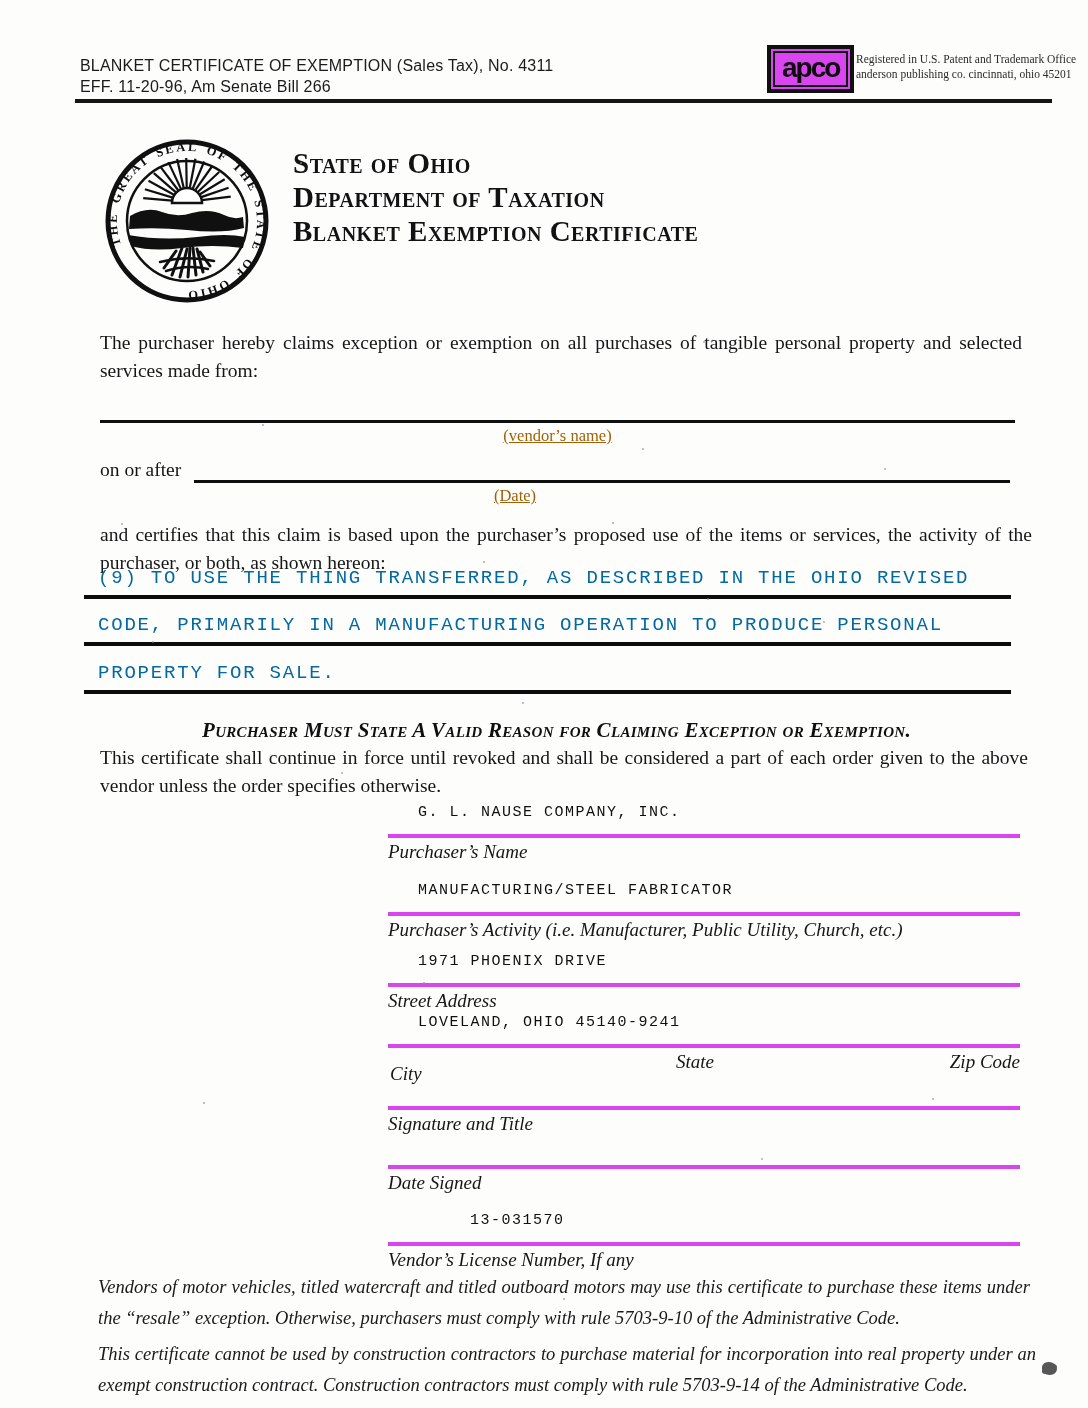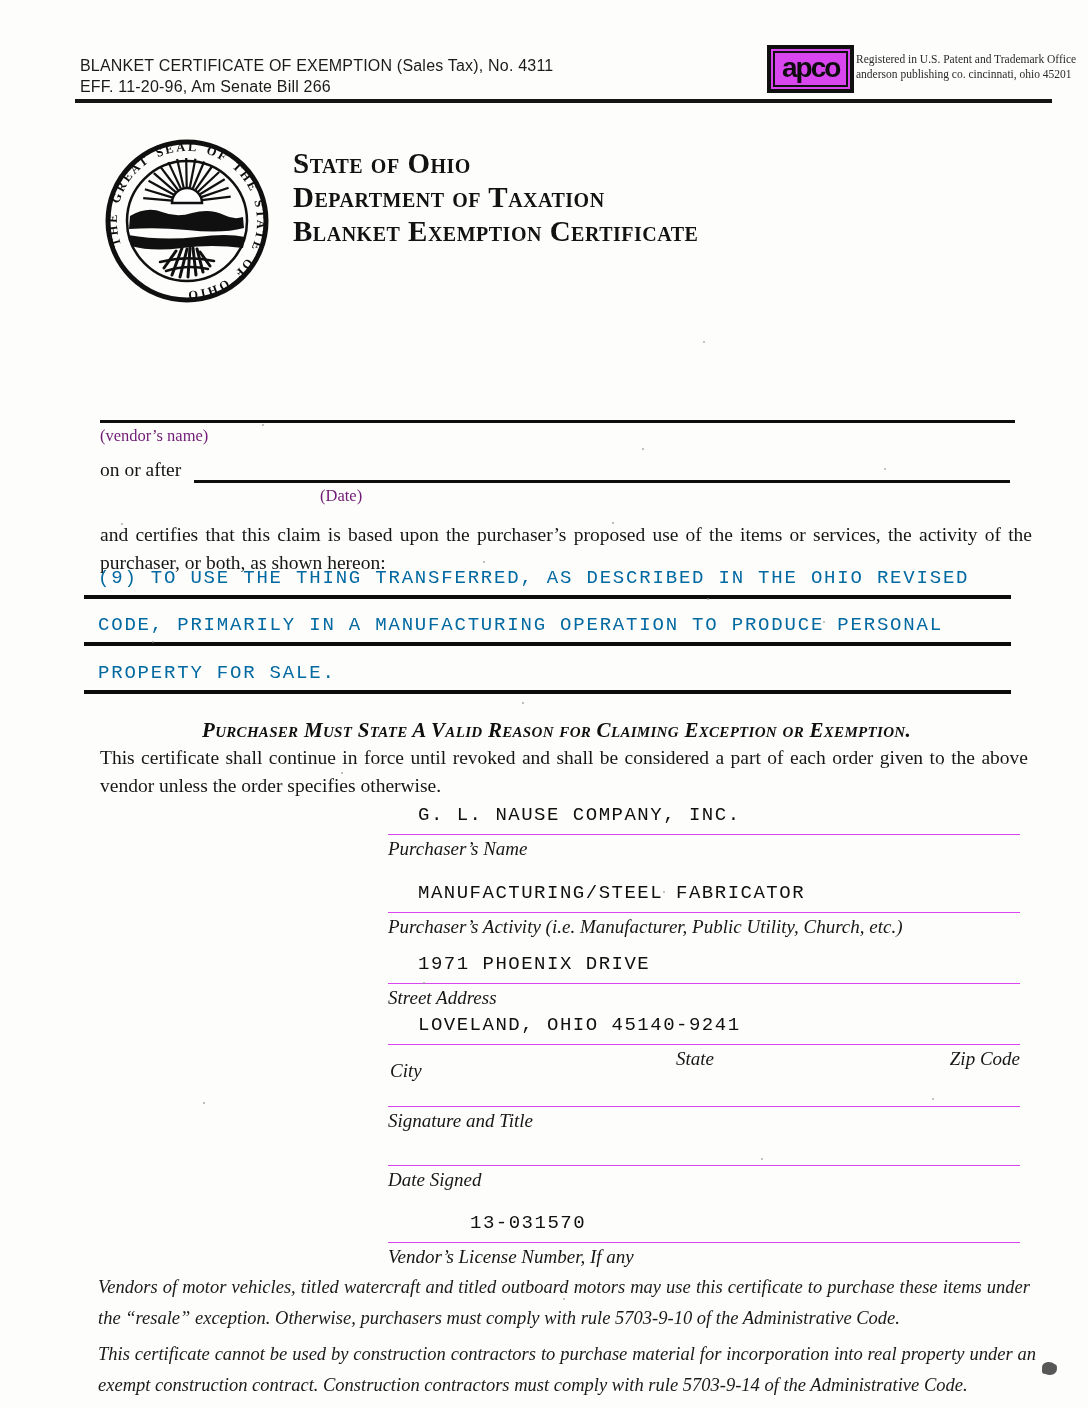--- a/index.html
+++ b/index.html
@@ -29,41 +29,41 @@
     font-size:29px;line-height:34px;letter-spacing:.5px;color:#121212;}
 
   
   .para{font-size:19.5px;line-height:27.5px;text-align:justify;color:#161616;}
   .p-intro{left:100px;top:329px;width:922px;}
   .p-cert{left:100px;top:521px;width:932px;}
   .p-cont{left:100px;top:744px;width:928px;}
 
   
   .vendor-line{left:100px;top:394px;width:915px;height:26px;border-bottom:3.5px solid #0e0e0e;}
-  .caption{font-size:16.5px;color:#701a75;text-align:left;}
+  .caption{font-size:16.5px;color:#a16207;text-align:center;text-decoration:underline;}
   .vendor-cap{left:100px;top:426px;width:915px;}
   .onafter{left:100px;top:459px;font-size:19.5px;}
   .date-line{left:194px;top:452px;width:816px;height:28px;border-bottom:3px solid #0e0e0e;}
   .date-cap{left:320px;top:486px;width:390px;}
 
   
   .reason{left:84px;width:913px;border-bottom:4.5px solid #0c0c0c;
     font-family:"Liberation Mono","DejaVu Sans Mono",monospace;
     font-size:19px;letter-spacing:1.8px;white-space:nowrap;
     padding:0 0 6px 14px;color:#0369a1;}
   .r1{top:567px;} .r2{top:614px;} .r3{top:662px;}
   .notice{left:100px;top:718px;width:913px;text-align:center;
     font-weight:bold;font-style:italic;font-variant:small-caps;
     font-size:21px;letter-spacing:.3px;color:#0f0f0f;}
 
   
   .field{position:absolute;left:388px;width:632px;}
   .field .value{display:block;font-family:"Liberation Mono","DejaVu Sans Mono",monospace;
-    font-size:19px;letter-spacing:1.5px;white-space:nowrap;
-    min-height:26px;padding:0 0 4px 30px;border-bottom:1px solid #d946ef;color:#101010;}
+    font-size:15px;letter-spacing:1.5px;white-space:nowrap;
+    min-height:26px;padding:0 0 4px 30px;border-bottom:4px solid #d946ef;color:#101010;}
   .field .value.pad-lg{padding-left:82px;}
   .field .flabel{font-style:italic;font-size:19px;padding-top:3px;color:#161616;}
   .f-name{top:804px;} .f-act{top:882px;} .f-street{top:953px;}
   .f-city{top:1014px;} .f-sig{top:1076px;} .f-date{top:1135px;} .f-lic{top:1212px;}
   .lrow{position:relative;height:24px;}
   .lrow span{position:absolute;top:3px;font-style:italic;font-size:19px;color:#161616;}
   .lrow .l-city{left:2px;margin-top:12px;} .lrow .l-state{left:288px;} .lrow .l-zip{right:0;}
 
   
   .footnote{font-style:italic;font-size:18.5px;line-height:31px;text-align:justify;color:#1a1a1a;}
@@ -148,20 +148,21 @@
       <path d="M 64,135 Q 85,128 106,133" fill="none" stroke-width="2.5"></path>
     </g>
   </svg>
 
   <div class="abs title">
     <div>State of Ohio</div>
     <div>Department of Taxation</div>
     <div>Blanket Exemption Certificate</div>
   </div>
 
+  <div class="abs para p-intro">The purchaser hereby claims exception or exemption on all purchases of tangible personal property and selected services made from:</div>
 
   <div class="abs vendor-line"></div>
   <div class="abs caption vendor-cap">(vendor’s name)</div>
 
   <div class="abs onafter">on or after</div>
   <div class="abs date-line"></div>
   <div class="abs caption date-cap">(Date)</div>
 
   <div class="abs para p-cert">and certifies that this claim is based upon the purchaser’s proposed use of the items or services, the activity of the purchaser, or both, as shown hereon:</div>
 

